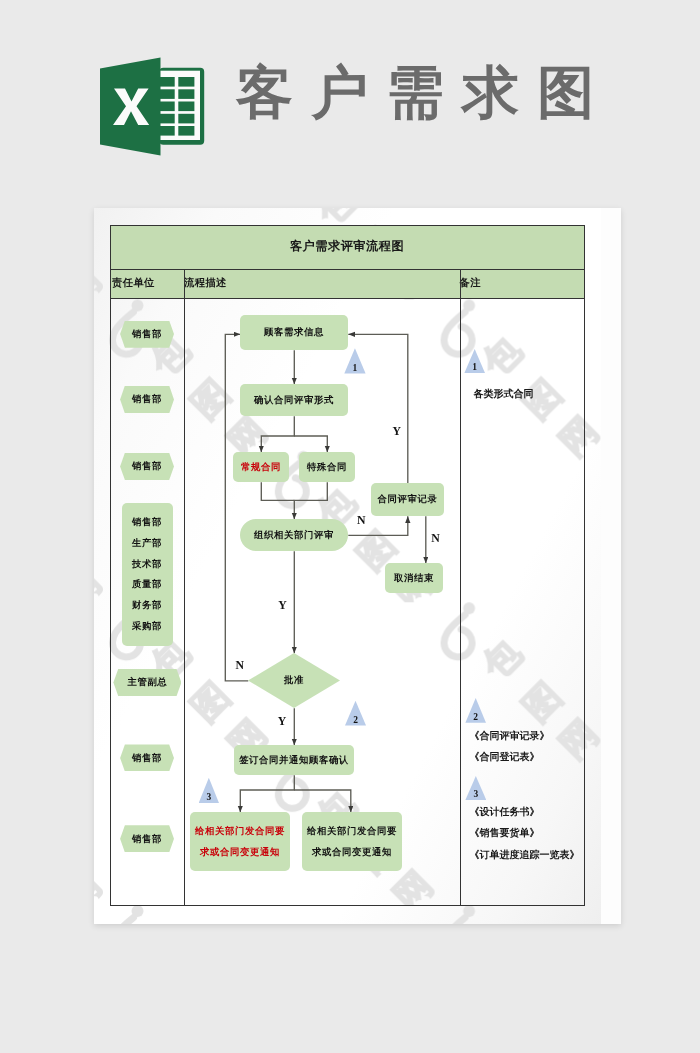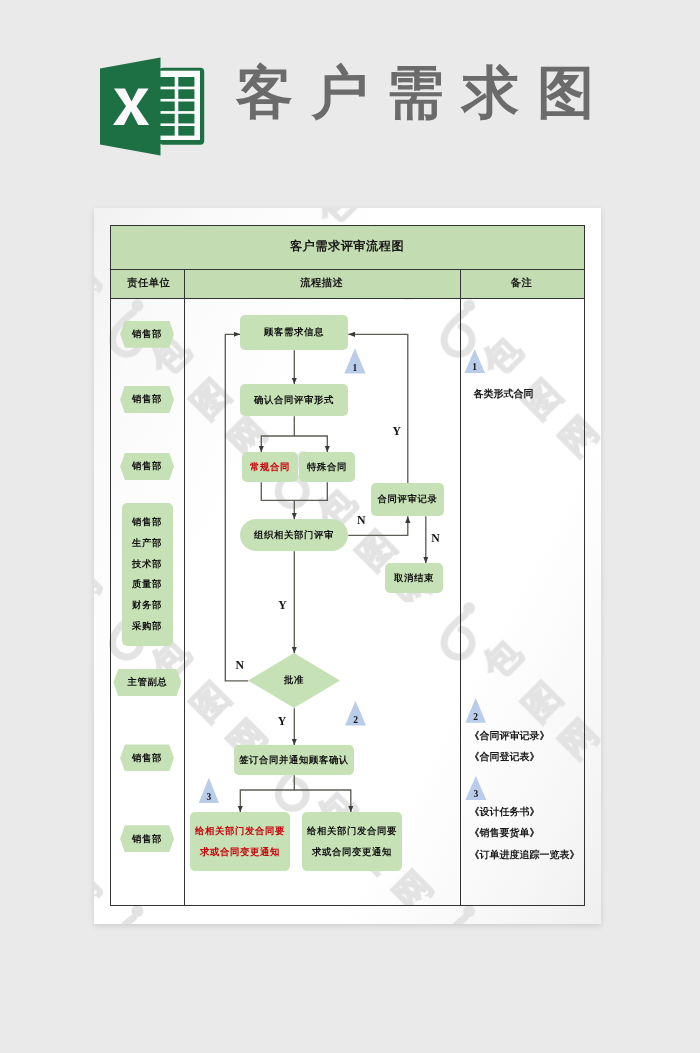--- a/index.html
+++ b/index.html
@@ -10,38 +10,38 @@
   
   #banner{position:absolute;left:0;top:0;width:700px;height:200px;}
   #xlogo{position:absolute;left:100px;top:56px;width:105px;height:101px;}
   #bigtitle{position:absolute;left:236px;top:64px;font-size:57px;line-height:57px;
             font-weight:bold;color:#6b6b6b;letter-spacing:18.3px;white-space:nowrap;}
   #subtitle{position:absolute;left:222px;top:136px;font-size:23.5px;line-height:26px;
             color:#6b6b6b;letter-spacing:1.45px;white-space:nowrap;}
 
   
   #paper{position:absolute;left:94px;top:208px;width:507px;height:716px;
-         background:#fdfdfd;box-shadow:0 2px 6px rgba(0,0,0,.12);overflow:hidden;}
+         background:#fdfdfd;box-shadow:0 2px 6px rgba(0,0,0,.12);overflow:hidden;padding-left:20px;}
   #paperinner{position:absolute;left:0;top:0;width:507px;height:716px;
       background:linear-gradient(118deg,#f1f1f1 0%,#fafafa 14%,#ffffff 34%,#ffffff 70%,#f7f7f7 88%,#efefef 100%);}
   #wm{position:absolute;left:0;top:0;width:507px;height:716px;pointer-events:none;}
 
   
   #tbl{position:absolute;left:15.5px;top:17px;width:475px;height:681px;
        border:1.3px solid #333333;box-sizing:border-box;}
   .row-title{position:absolute;left:0;top:0;right:0;height:44px;background:#c4dcb2;
              border-bottom:1.3px solid #333333;box-sizing:border-box;}
   .row-head{position:absolute;left:0;top:44px;right:0;height:28.5px;background:#c4dcb2;
             border-bottom:1.3px solid #333333;box-sizing:border-box;}
   .title-txt{position:absolute;left:0;right:0;top:12px;text-align:center;
              font-size:12.2px;font-weight:bold;color:#191919;letter-spacing:.5px;}
   .vsep{position:absolute;top:44px;bottom:0;width:0;border-left:1.2px solid #333333;}
   #vs1{left:73.5px;} #vs2{left:349px;}
   .hd{position:absolute;top:50px;font-size:10.3px;font-weight:bold;color:#191919;
-      text-align:center;letter-spacing:.4px;}
+      text-align:left;letter-spacing:.4px;}
   #hd1{left:1.5px;width:73.5px;} #hd2{left:73.5px;width:275.5px;} #hd3{left:349px;right:0;}
 
   
   .shape{position:absolute;box-sizing:border-box;display:flex;
          align-items:center;justify-content:center;text-align:center;
          font-size:9.4px;font-weight:bold;color:#121212;line-height:20.5px;
          letter-spacing:0.6px;white-space:pre-line;}
   .rrect{background:#c7e1b6;border-radius:5px;}
   .hexa{background:#c7e1b6;}
   .dia{background:#c7e1b6;}
@@ -154,21 +154,21 @@
 生产部
 技术部
 质量部
 财务部
 采购部</div>
         <div class="shape hexa" style="left: 19.4px; top: 461px; width: 68px; height: 27.1px; clip-path: polygon(4.8px 0px, calc(100% - 4.8px) 0px, 100% 50%, calc(100% - 4.8px) 100%, 4.8px 100%, 0px 50%);">主管副总</div>
         <div class="shape hexa" style="left: 26.1px; top: 536.4px; width: 53.9px; height: 27.1px; clip-path: polygon(4.8px 0px, calc(100% - 4.8px) 0px, 100% 50%, calc(100% - 4.8px) 100%, 4.8px 100%, 0px 50%);">销售部</div>
         <div class="shape hexa" style="left: 26.1px; top: 617.3px; width: 53.9px; height: 27.1px; clip-path: polygon(4.8px 0px, calc(100% - 4.8px) 0px, 100% 50%, calc(100% - 4.8px) 100%, 4.8px 100%, 0px 50%);">销售部</div>
         <div class="shape rrect" style="left: 146px; top: 107px; width: 108px; height: 35px; border-radius: 5px;">顾客需求信息</div>
         <div class="shape rrect" style="left: 146px; top: 176px; width: 108px; height: 32px; border-radius: 5px;">确认合同评审形式</div>
-        <div class="shape rrect red" style="left: 139px; top: 244px; width: 56px; height: 30px; border-radius: 5px; margin-left: 9px;">常规合同</div>
+        <div class="shape rrect red" style="left: 139px; top: 244px; width: 56px; height: 30px; border-radius: 5px;">常规合同</div>
         <div class="shape rrect" style="left: 205px; top: 244px; width: 56px; height: 30px; border-radius: 5px;">特殊合同</div>
         <div class="shape rrect" style="left: 146px; top: 311px; width: 108px; height: 32px; border-radius: 16px;">组织相关部门评审</div>
         <div class="shape rrect" style="left: 277px; top: 275px; width: 73px; height: 33px; border-radius: 5px;">合同评审记录</div>
         <div class="shape rrect" style="left: 291px; top: 355px; width: 58px; height: 30px; border-radius: 5px;">取消结束</div>
         <div class="shape dia" style="left: 154px; top: 445px; width: 92px; height: 55px; clip-path: polygon(50% 0px, 100% 50%, 50% 100%, 0px 50%);">批准</div>
         <div class="shape rrect" style="left: 140px; top: 537px; width: 120px; height: 30px; border-radius: 5px;">签订合同并通知顾客确认</div>
         <div class="shape rrect red" style="left: 96px; top: 604px; width: 100px; height: 59px; border-radius: 5px;">给相关部门发合同要
 求或合同变更通知</div>
         <div class="shape rrect" style="left: 208px; top: 604px; width: 100px; height: 59px; border-radius: 5px;">给相关部门发合同要
 求或合同变更通知</div>

